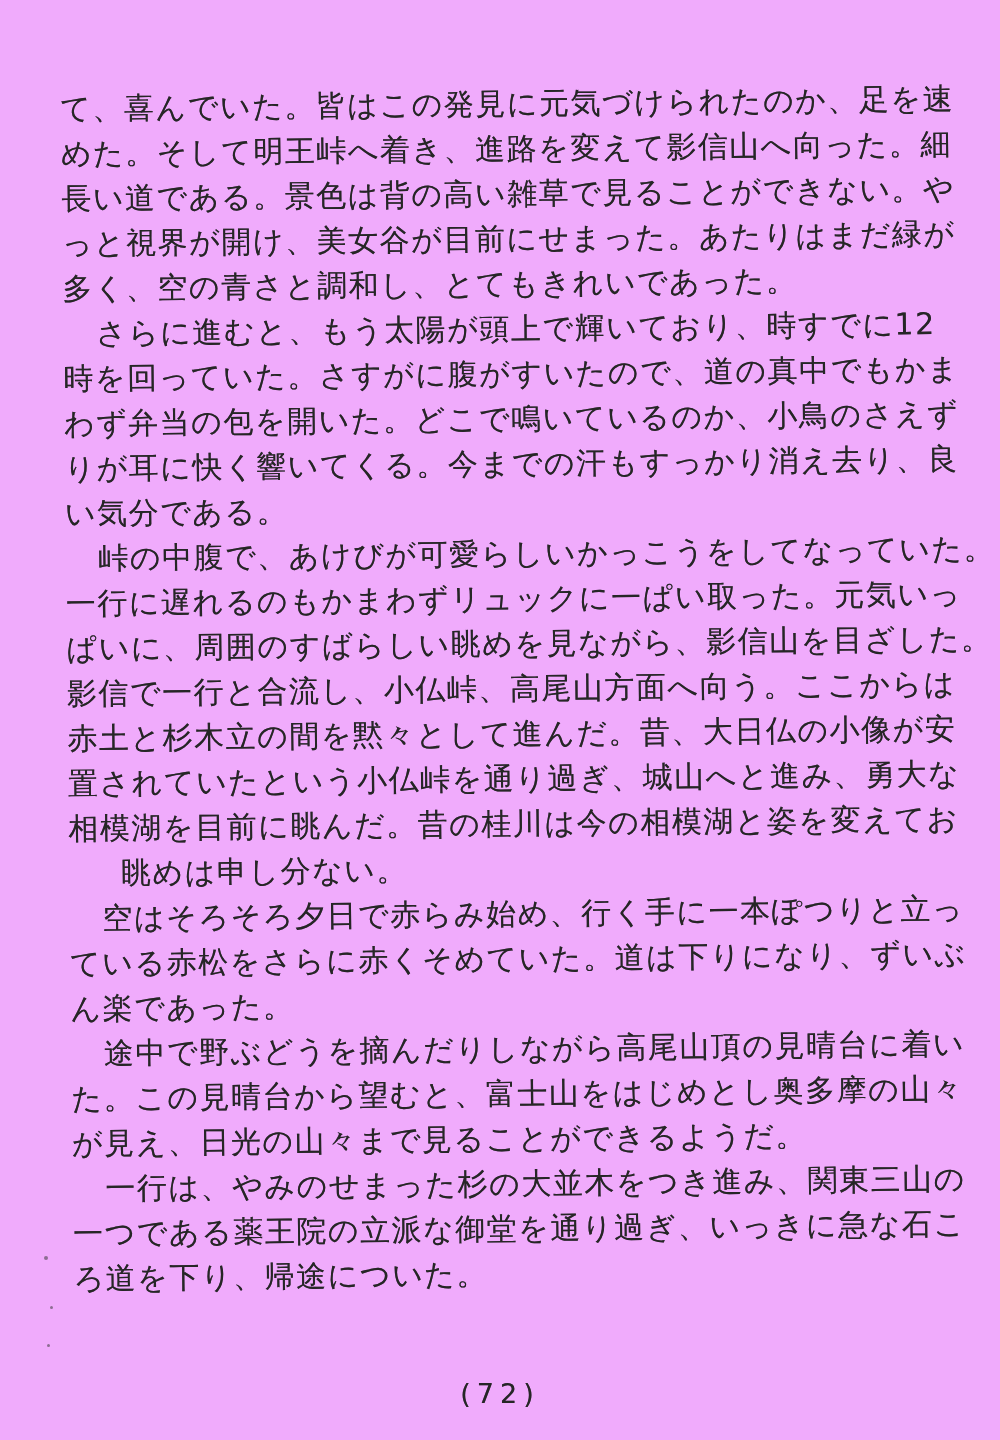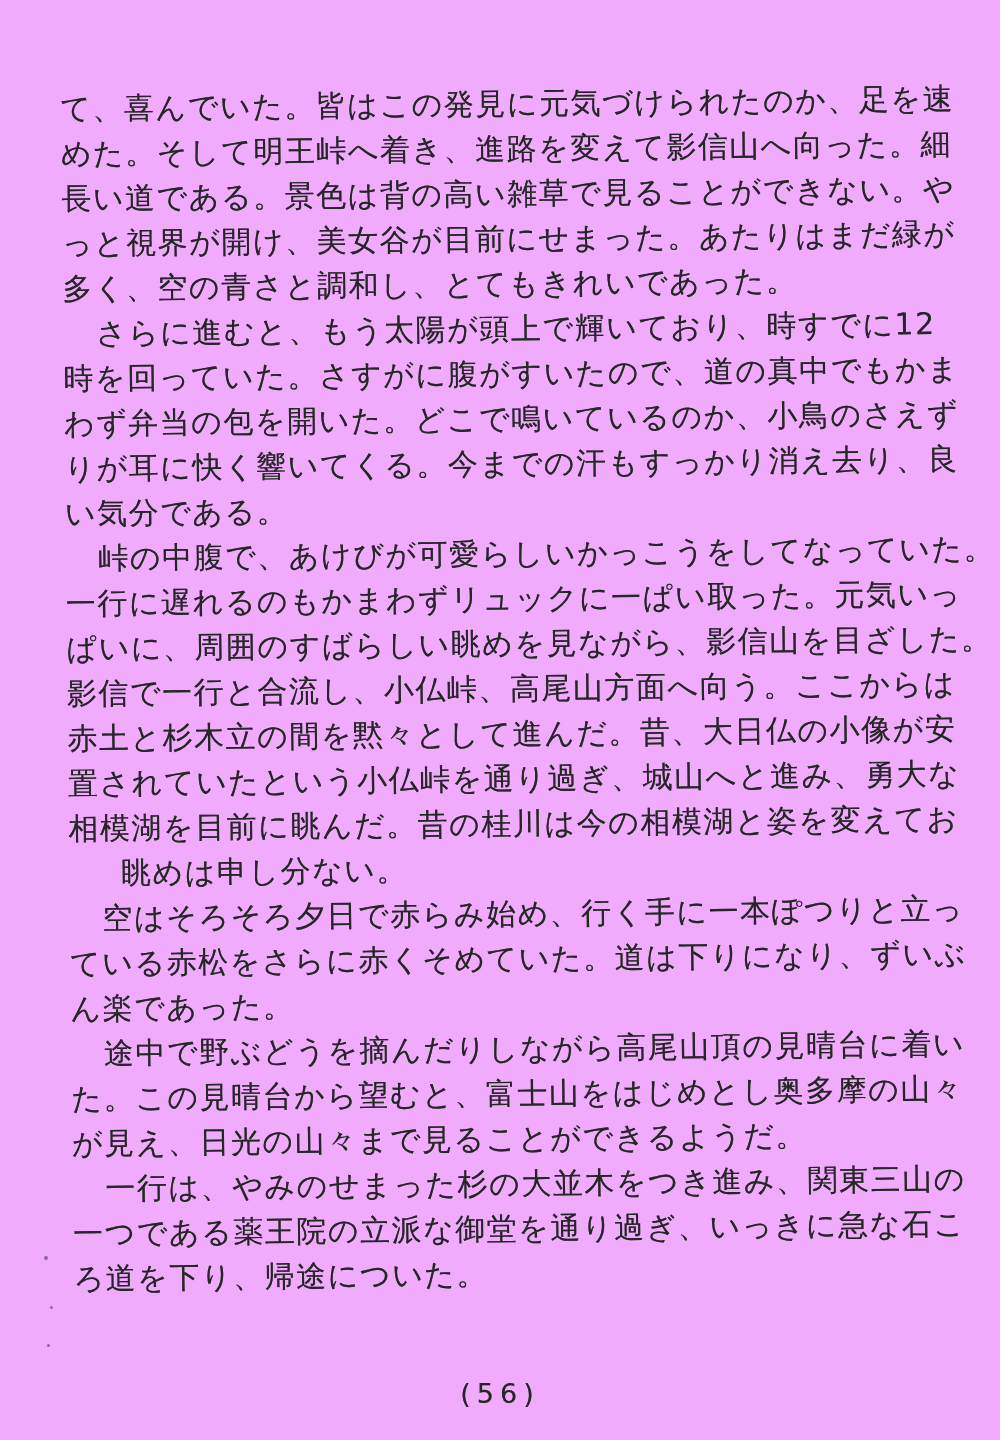--- a/index.html
+++ b/index.html
@@ -82,17 +82,17 @@
       <div class="line indent-1">空はそろそろ夕日で赤らみ始め、行く手に一本ぽつりと立っ</div>
       <div class="line indent-0">ている赤松をさらに赤くそめていた。道は下りになり、ずいぶ</div>
       <div class="line indent-0">ん楽であった。</div>
       <div class="line indent-1">途中で野ぶどうを摘んだりしながら高尾山頂の見晴台に着い</div>
       <div class="line indent-0">た。この見晴台から望むと、富士山をはじめとし奥多摩の山々</div>
       <div class="line indent-0">が見え、日光の山々まで見ることができるようだ。</div>
       <div class="line indent-1">一行は、やみのせまった杉の大並木をつき進み、関東三山の</div>
       <div class="line indent-0">一つである薬王院の立派な御堂を通り過ぎ、いっきに急な石こ</div>
       <div class="line indent-0">ろ道を下り、帰途についた。</div>
     </div>
-  <div class="page-number">(56)</div>
+  <div class="page-number">(72)</div>
   <div class="speck speck-1"></div>
   <div class="speck speck-2"></div>
   <div class="speck speck-3"></div>
 </div>
 
 </body></html>

